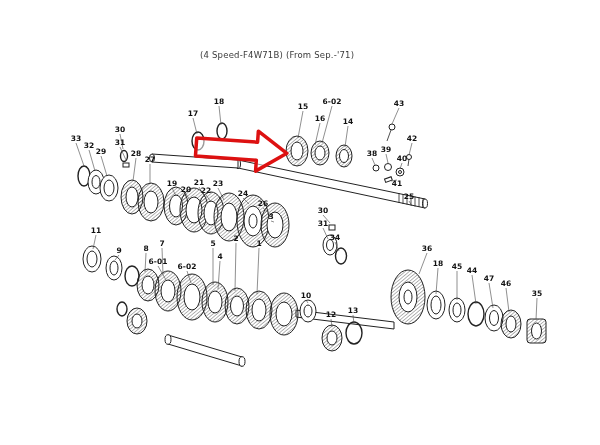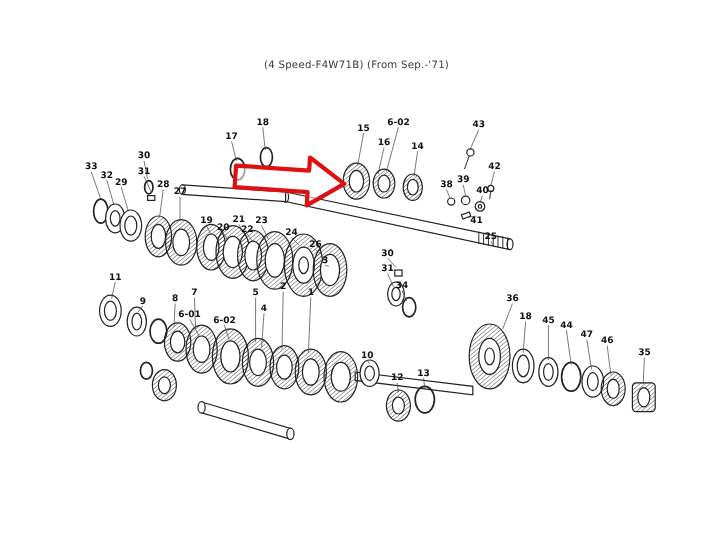--- a/index.html
+++ b/index.html
@@ -3,21 +3,21 @@
 <meta charset="utf-8">
 <style>
   html,body{margin:0;padding:0}
   body{
     width:600px;height:445px;position:relative;overflow:hidden;
     background:#ffffff;
     font-family:"DejaVu Sans","Liberation Sans",sans-serif;
   }
   .title{
     position:absolute;left:200px;top:50px;
-    font-size:8.5px;color:#3a3a3a;letter-spacing:.2px;white-space:nowrap;margin-left:20px;
+    font-size:8.5px;color:#3a3a3a;letter-spacing:.2px;white-space:nowrap;
   }
   svg{position:absolute;left:0;top:0}
   .o{fill:#ffffff;stroke:#222;stroke-width:1}
   .oh{fill:url(#hatch);stroke:#222;stroke-width:1}
   .or{fill:none;stroke:#222;stroke-width:1.4}
   .thin{stroke:#222;stroke-width:.8}
   .leader{stroke:#444;stroke-width:.6}
   .part-label{
     font-family:"DejaVu Sans",sans-serif;
     font-size:7.5px;font-weight:bold;fill:#111;text-anchor:middle;

